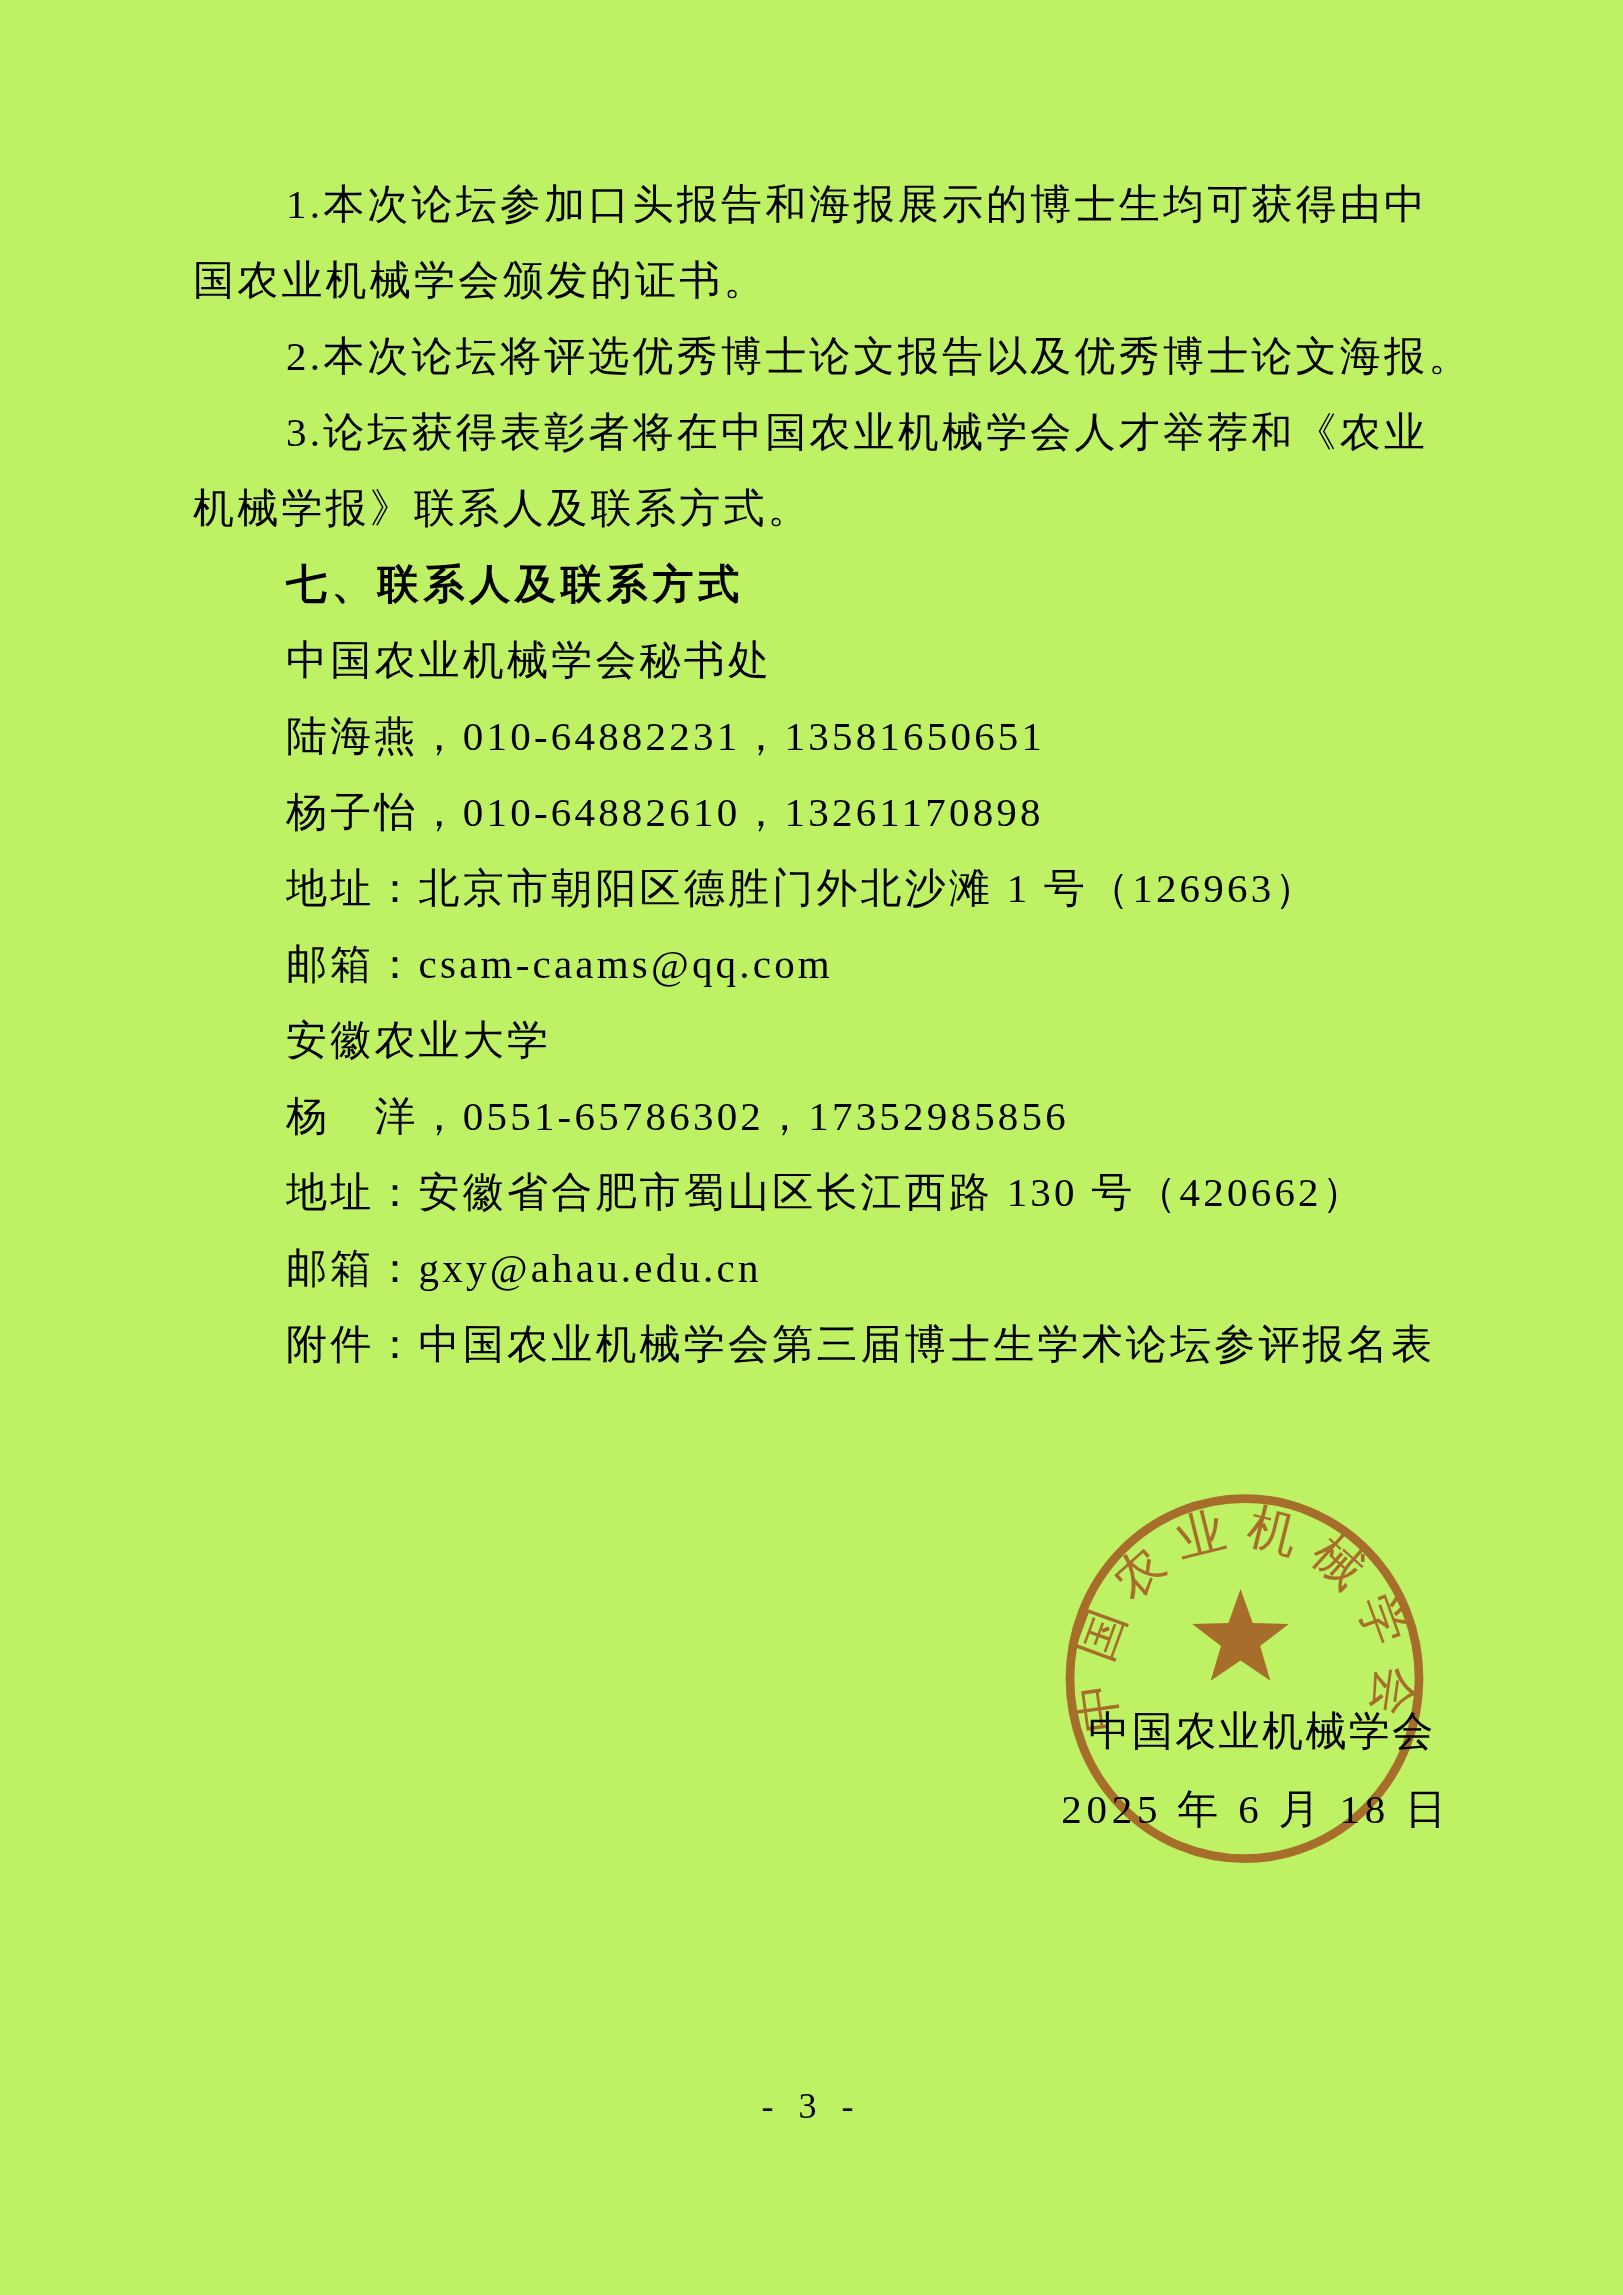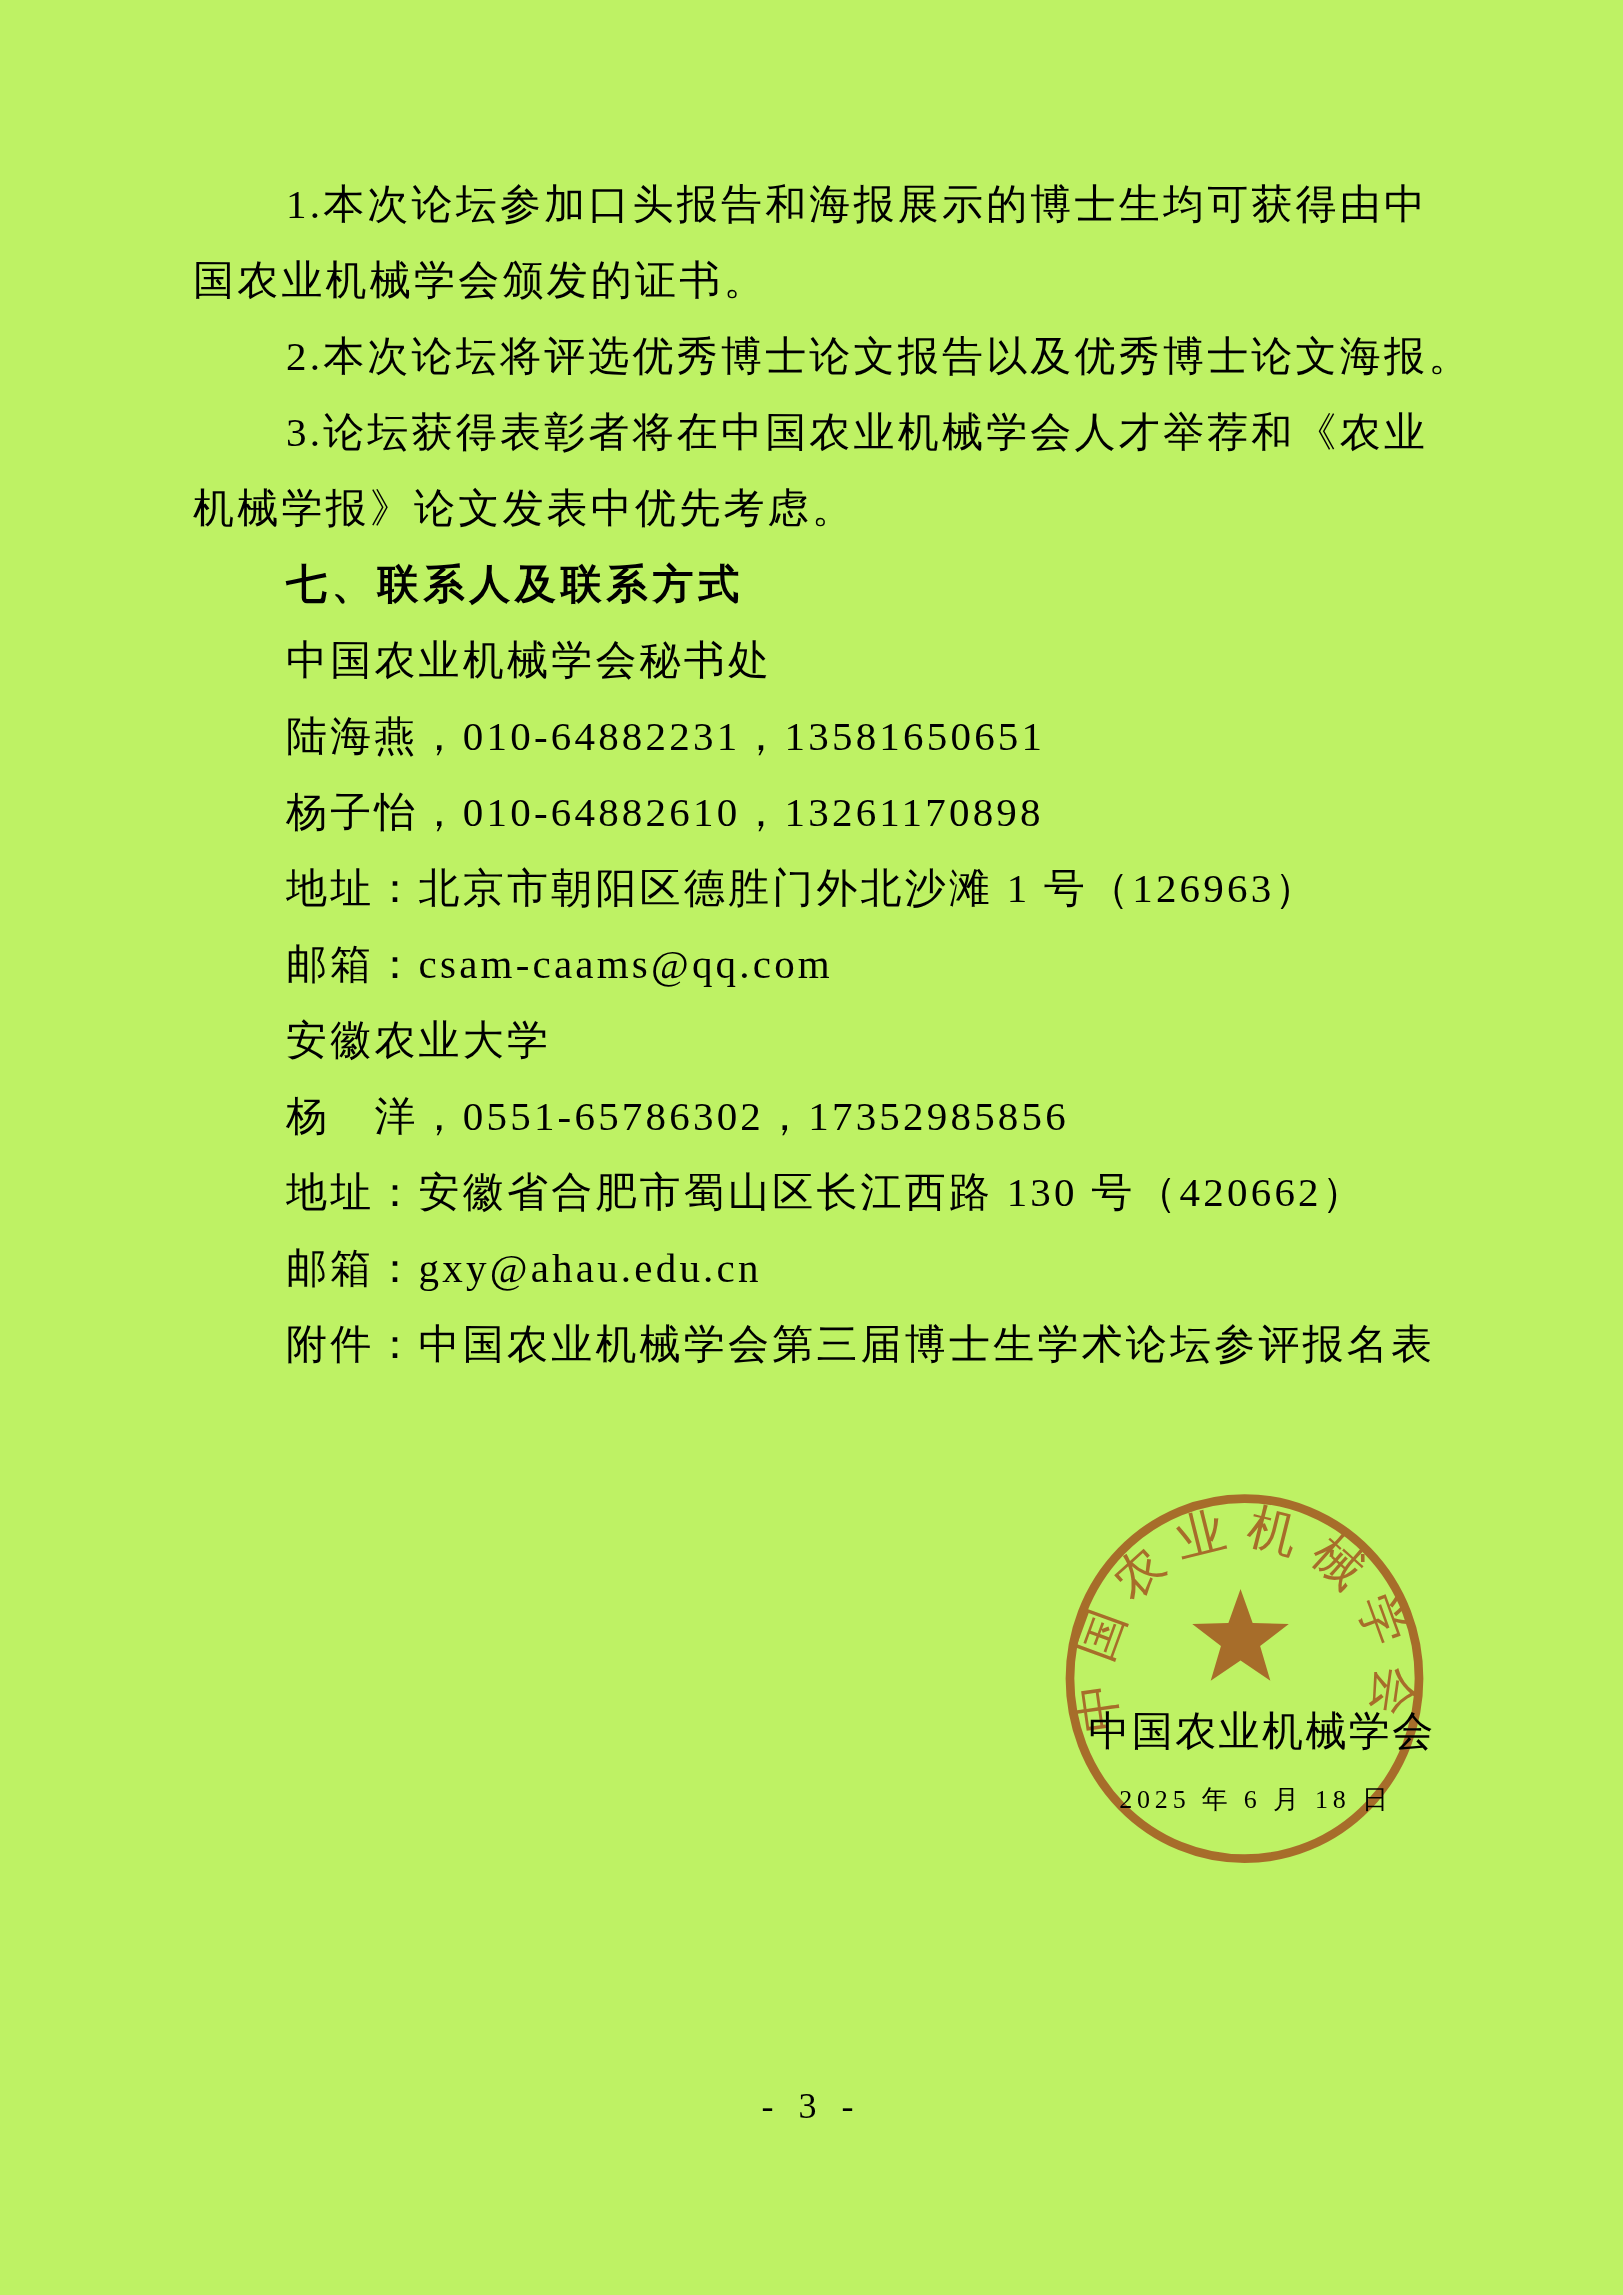--- a/index.html
+++ b/index.html
@@ -39,21 +39,21 @@
     font-size: 41px;
     letter-spacing: 2.4px;
     white-space: nowrap;
     z-index: 2;
   }
   .sig-date {
     position: absolute;
     left: 1256px;
     top: 1782px;
     transform: translateX(-50%);
-    font-size: 26px;
+    font-size: 41px;
     letter-spacing: 4.8px;
     white-space: nowrap;
     z-index: 2;
   }
   .stamp {
     position: absolute;
     left: 1062px;
     top: 1493px;
     width: 365px;
     height: 376px;
@@ -76,21 +76,21 @@
 </head>
 <body>
 
 <div class="page">
 
   <div class="content">
     <div class="line indent">1.本次论坛参加口头报告和海报展示的博士生均可获得由中</div>
     <div class="line">国农业机械学会颁发的证书。</div>
     <div class="line indent">2.本次论坛将评选优秀博士论文报告以及优秀博士论文海报。</div>
     <div class="line indent">3.论坛获得表彰者将在中国农业机械学会人才举荐和《农业</div>
-    <div class="line">机械学报》论文发表中优先考虑。</div>
+    <div class="line">机械学报》联系人及联系方式。</div>
     <div class="line indent heading">七、联系人及联系方式</div>
     <div class="line indent">中国农业机械学会秘书处</div>
     <div class="line indent">陆海燕，010-64882231，13581650651</div>
     <div class="line indent">杨子怡，010-64882610，13261170898</div>
     <div class="line indent">地址：北京市朝阳区德胜门外北沙滩 1 号（126963）</div>
     <div class="line indent">邮箱：csam-caams@qq.com</div>
     <div class="line indent">安徽农业大学</div>
     <div class="line indent">杨　洋，0551-65786302，17352985856</div>
     <div class="line indent">地址：安徽省合肥市蜀山区长江西路 130 号（420662）</div>
     <div class="line indent">邮箱：gxy@ahau.edu.cn</div>

